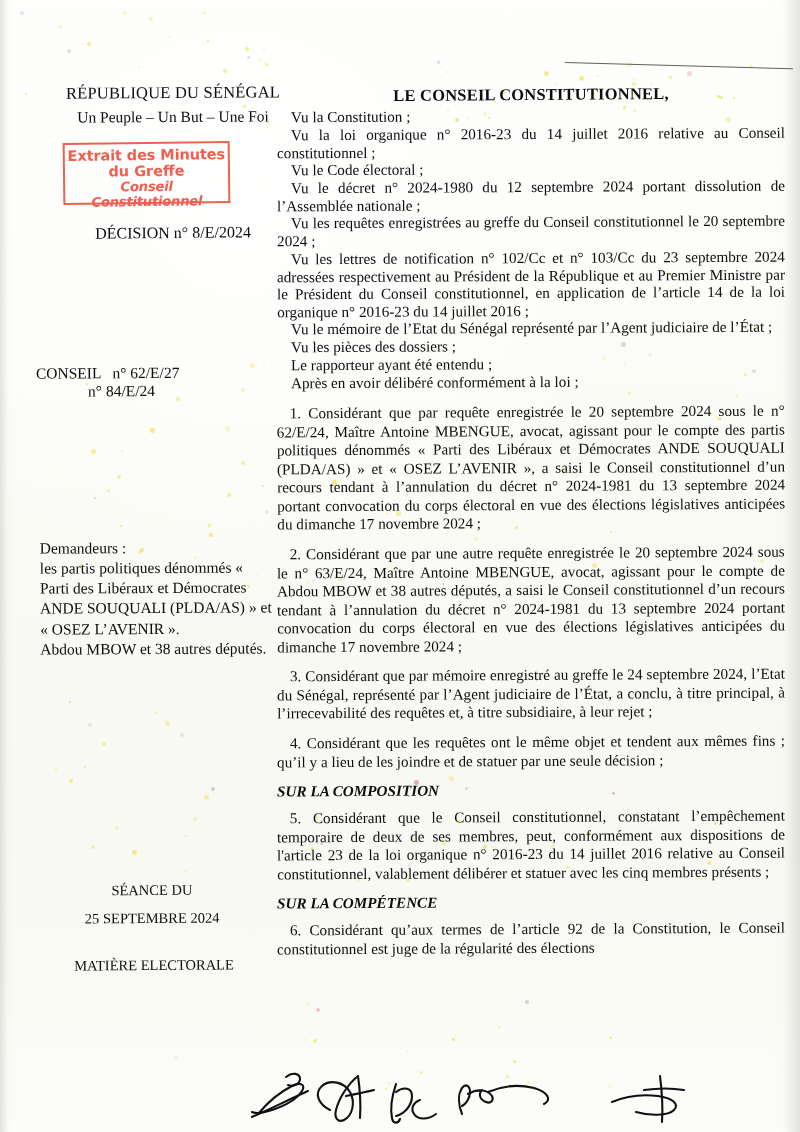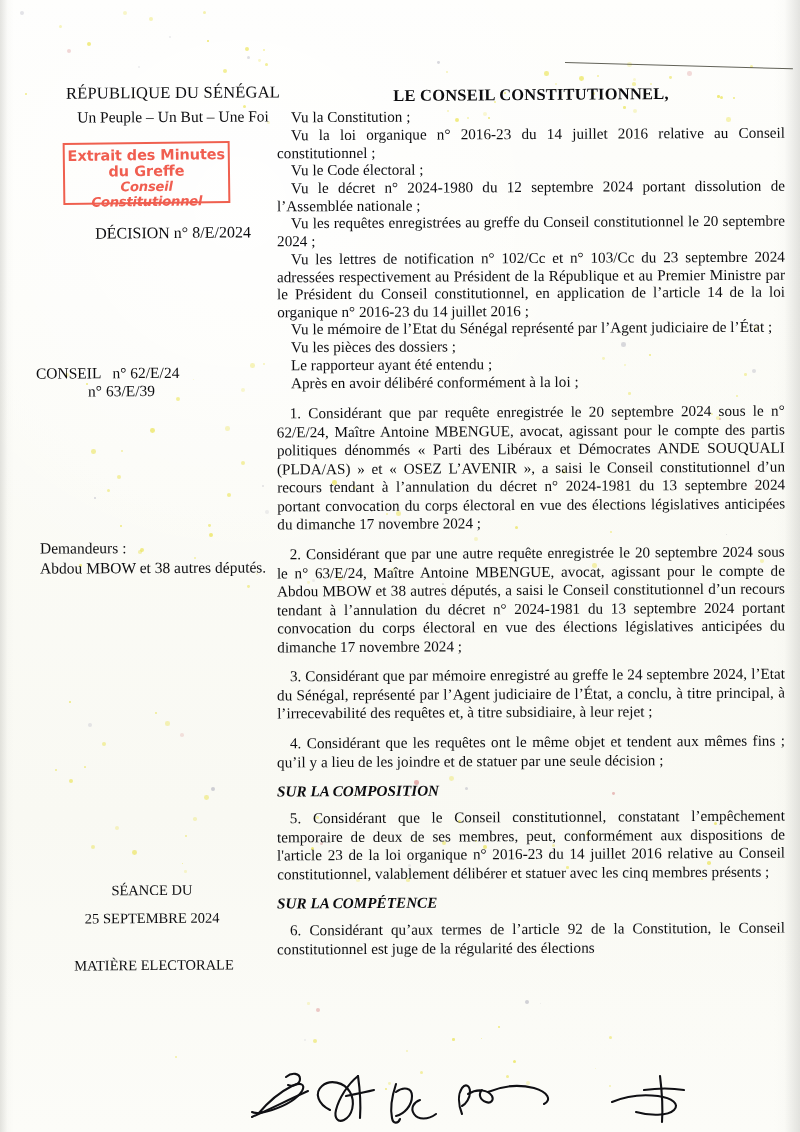--- a/index.html
+++ b/index.html
@@ -379,29 +379,30 @@
     <div class="l1">Extrait des Minutes</div>
     <div class="l2">du Greffe</div>
     <div class="l3">Conseil Constitutionnel</div>
   </div>
 
   <div class="blk center" id="decision">DÉCISION n° 8/E/2024</div>
 
   <div class="blk" id="affaires">
     <div class="row1">
       <span>CONSEIL</span>
-      &nbsp;&nbsp;<span>n° 62/E/24</span>
+      &nbsp;&nbsp;<span>n° 62/E/27</span>
     </div>
     <div class="row2">
-      <span>n° 63/E/39</span>
+      <span>n° 84/E/24</span>
     </div>
   </div>
 
   <div class="blk" id="demandeurs">
     <div class="lead">Demandeurs :</div>
+    <div>les partis politiques dénommés « Parti des Libéraux et Démocrates ANDE SOUQUALI (PLDA/AS) » et « OSEZ L’AVENIR ».</div>
     <div>Abdou MBOW et 38 autres députés.</div>
   </div>
 
   <div class="blk center" id="seance">
     <div>SÉANCE DU</div>
     <div>25 SEPTEMBRE 2024</div>
   </div>
 
   <div class="blk center" id="matiere">MATIÈRE ELECTORALE</div>
 

